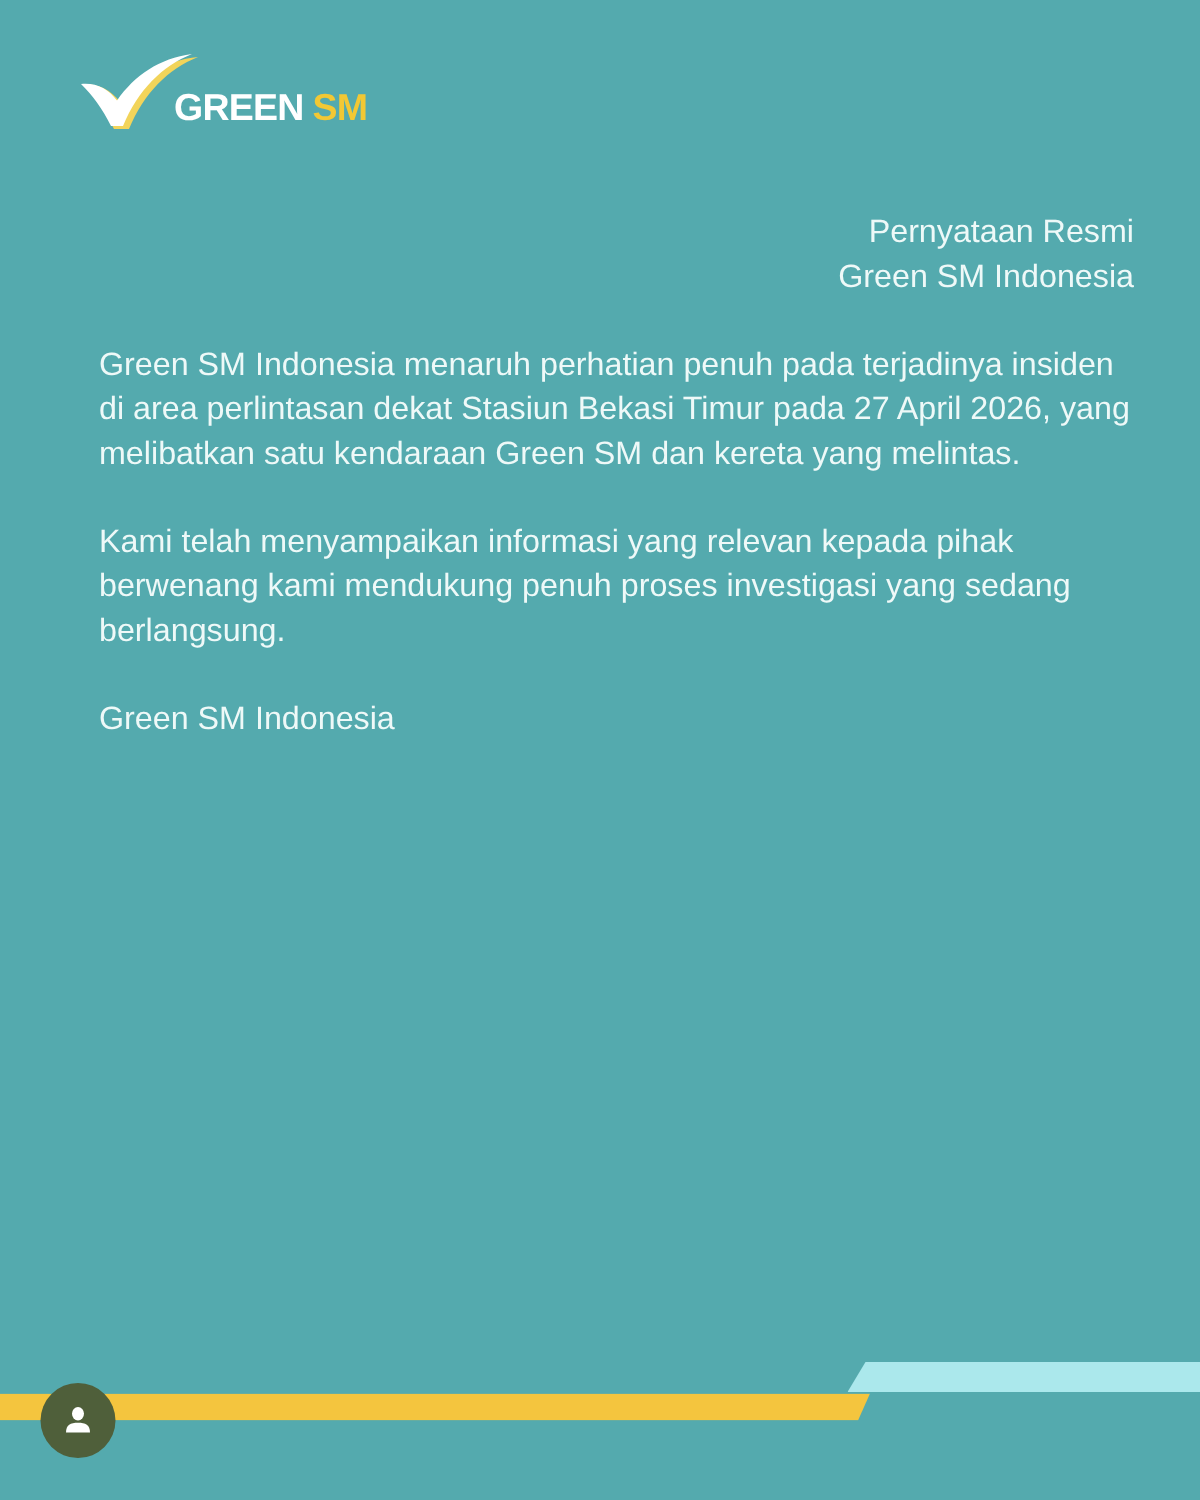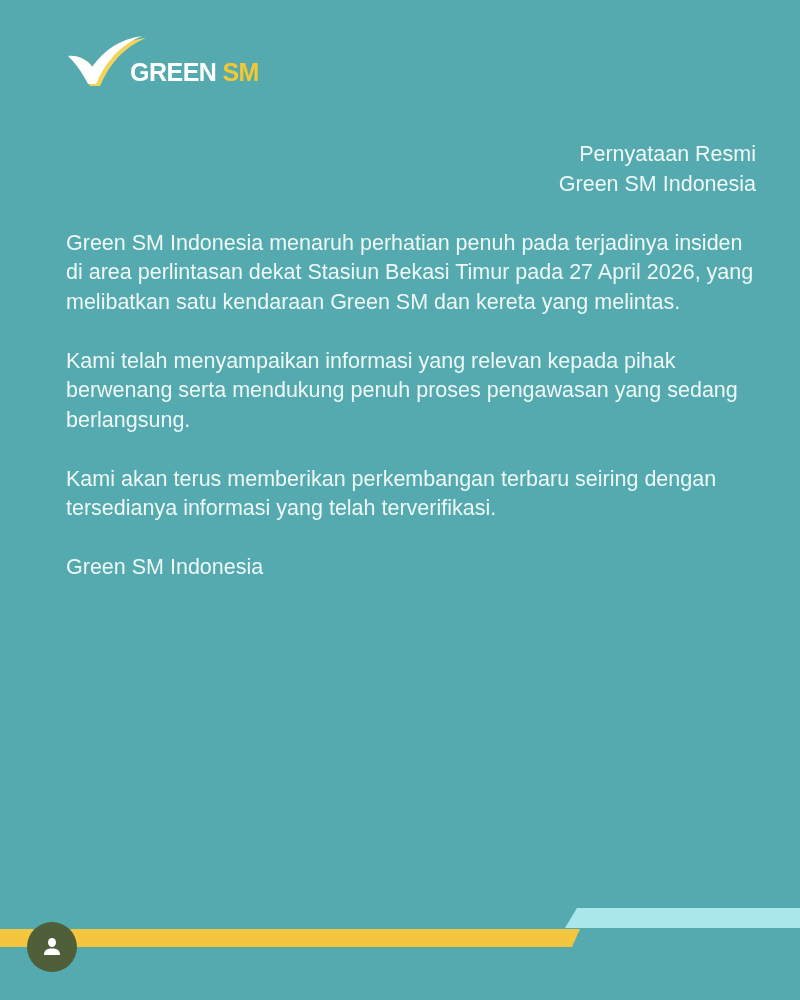--- a/index.html
+++ b/index.html
@@ -10,21 +10,21 @@
       width: 800px;
       height: 1000px;
       overflow: hidden;
       background: #54aaae;
       position: relative;
       font-family: "Liberation Sans", "DejaVu Sans", sans-serif;
       color: #eef9f8;
     }
     .logo {
       position: absolute;
-      left: 68px;
+      left: 54px;
       top: 34px;
       width: 220px;
       height: 56px;
     }
     .logo svg.mark {
       position: absolute;
       left: 0;
       top: 0;
       width: 80px;
       height: 56px;
@@ -106,22 +106,21 @@
     <span class="green">GREEN</span><span class="sm">SM</span>
   </div>
 </div>
 
 <div class="content">
   <div class="heading-block">
     <div>Pernyataan Resmi</div>
     <div class="bold">Green SM Indonesia</div>
   </div>
   <p>Green SM Indonesia menaruh perhatian penuh pada terjadinya insiden di area perlintasan dekat Stasiun Bekasi Timur pada 27 April 2026, yang melibatkan satu kendaraan Green SM dan kereta yang melintas.</p>
-  <p>Kami telah menyampaikan informasi yang relevan kepada pihak berwenang serta mendukung penuh proses pengawasan yang sedang berlangsung.</p>
-  <p>Kami akan terus memberikan perkembangan terbaru seiring dengan tersedianya informasi yang telah terverifikasi.</p>
+  <p>Kami telah menyampaikan informasi yang relevan kepada pihak berwenang kami mendukung penuh proses investigasi yang sedang berlangsung.</p>
   <p class="bold">Green SM Indonesia</p>
 </div>
 
 <div class="stripe-cyan"></div>
 <div class="stripe-yellow"></div>
 
 <div class="avatar">
   <svg viewBox="0 0 22 22">
     <ellipse cx="11" cy="6.5" rx="4" ry="4.5" fill="#ffffff"></ellipse>
     <path d="M3 19 C 3 14, 6 12.5, 11 12.5 C 16 12.5, 19 14, 19 19 Z" fill="#ffffff"></path>

